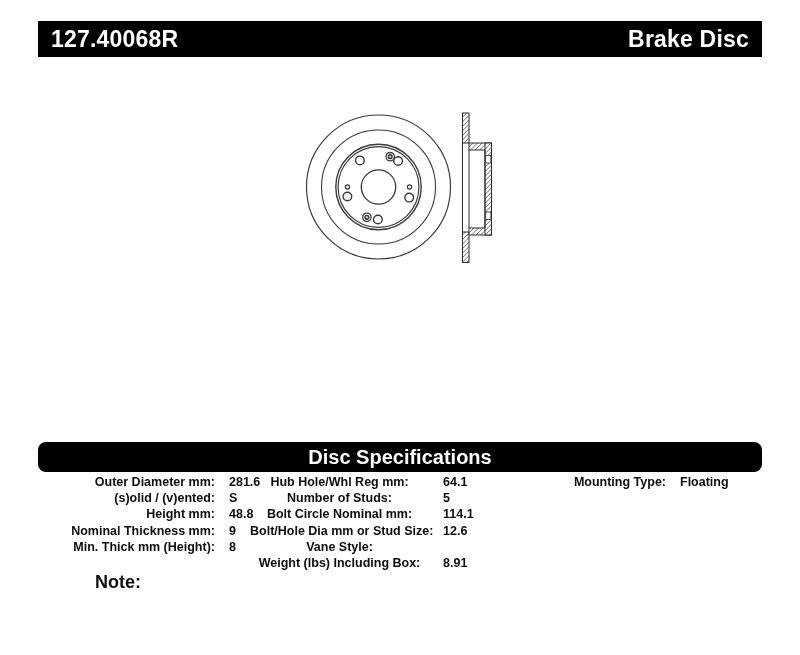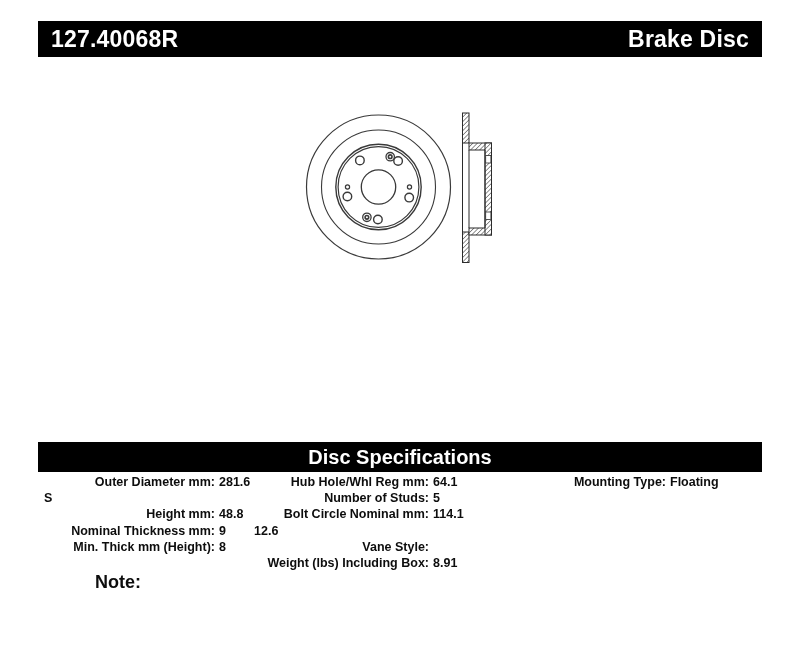--- a/index.html
+++ b/index.html
@@ -11,28 +11,29 @@
     position:absolute;left:38px;width:724px;background:#000000;color:#ffffff;
     box-sizing:border-box;font-weight:bold;
   }
   #header-bar{
     top:21px;height:36px;display:flex;justify-content:space-between;align-items:center;
     padding:18px 13px;font-size:23px;letter-spacing:.2px;
   }
   #spec-bar{
     top:442px;height:30px;display:flex;justify-content:center;align-items:center;
     font-size:20px;
+    border-radius:8px;
   }
   #drawing{position:absolute;left:285px;top:95px;}
   .spec-col{position:absolute;top:474px;}
-  .spec-row{display:flex;align-items:center;height:16.2px;font-size:12.5px;font-weight:bold;}
+  .spec-row{display:flex;align-items:center;height:16.2px;font-size:12.5px;font-weight:bold;gap:10px;}
   .spec-label{display:inline-block;text-align:right;white-space:nowrap;}
   .spec-value{margin-left:4px;white-space:nowrap;}
   #spec-col-1{left:40px;}  #spec-col-1 .spec-label{width:175px;}
-  #spec-col-2{left:250px;} #spec-col-2 .spec-label{width:179px;}
+  #spec-col-2{left:250px;} #spec-col-2 .spec-label{width:179px;text-align:center;}
   #spec-col-3{left:496px;} #spec-col-3 .spec-label{width:170px;}
   #note-label{position:absolute;left:95px;top:572px;font-size:18px;font-weight:bold;}
 </style>
 </head>
 <body>
 
 <div id="page">
 
   <div id="header-bar" class="bar">
     <span>127.40068R</span>
@@ -90,20 +91,21 @@
   <div id="spec-bar" class="bar">
     <span>Disc Specifications</span>
   </div>
 
   <div id="spec-col-1" class="spec-col">
     <div class="spec-row">
       <span class="spec-label">Outer Diameter mm:</span>
       <span class="spec-value">281.6</span>
     </div>
     <div class="spec-row">
+      <span class="spec-label">(s)olid / (v)ented:</span>
       <span class="spec-value">S</span>
     </div>
     <div class="spec-row">
       <span class="spec-label">Height mm:</span>
       <span class="spec-value">48.8</span>
     </div>
     <div class="spec-row">
       <span class="spec-label">Nominal Thickness mm:</span>
       <span class="spec-value">9</span>
     </div>
@@ -120,20 +122,21 @@
     </div>
     <div class="spec-row">
       <span class="spec-label">Number of Studs:</span>
       <span class="spec-value">5</span>
     </div>
     <div class="spec-row">
       <span class="spec-label">Bolt Circle Nominal mm:</span>
       <span class="spec-value">114.1</span>
     </div>
     <div class="spec-row">
+      <span class="spec-label">Bolt/Hole Dia mm or Stud Size:</span>
       <span class="spec-value">12.6</span>
     </div>
     <div class="spec-row">
       <span class="spec-label">Vane Style:</span>
       <span class="spec-value"></span>
     </div>
     <div class="spec-row">
       <span class="spec-label">Weight (lbs) Including Box:</span>
       <span class="spec-value">8.91</span>
     </div>

